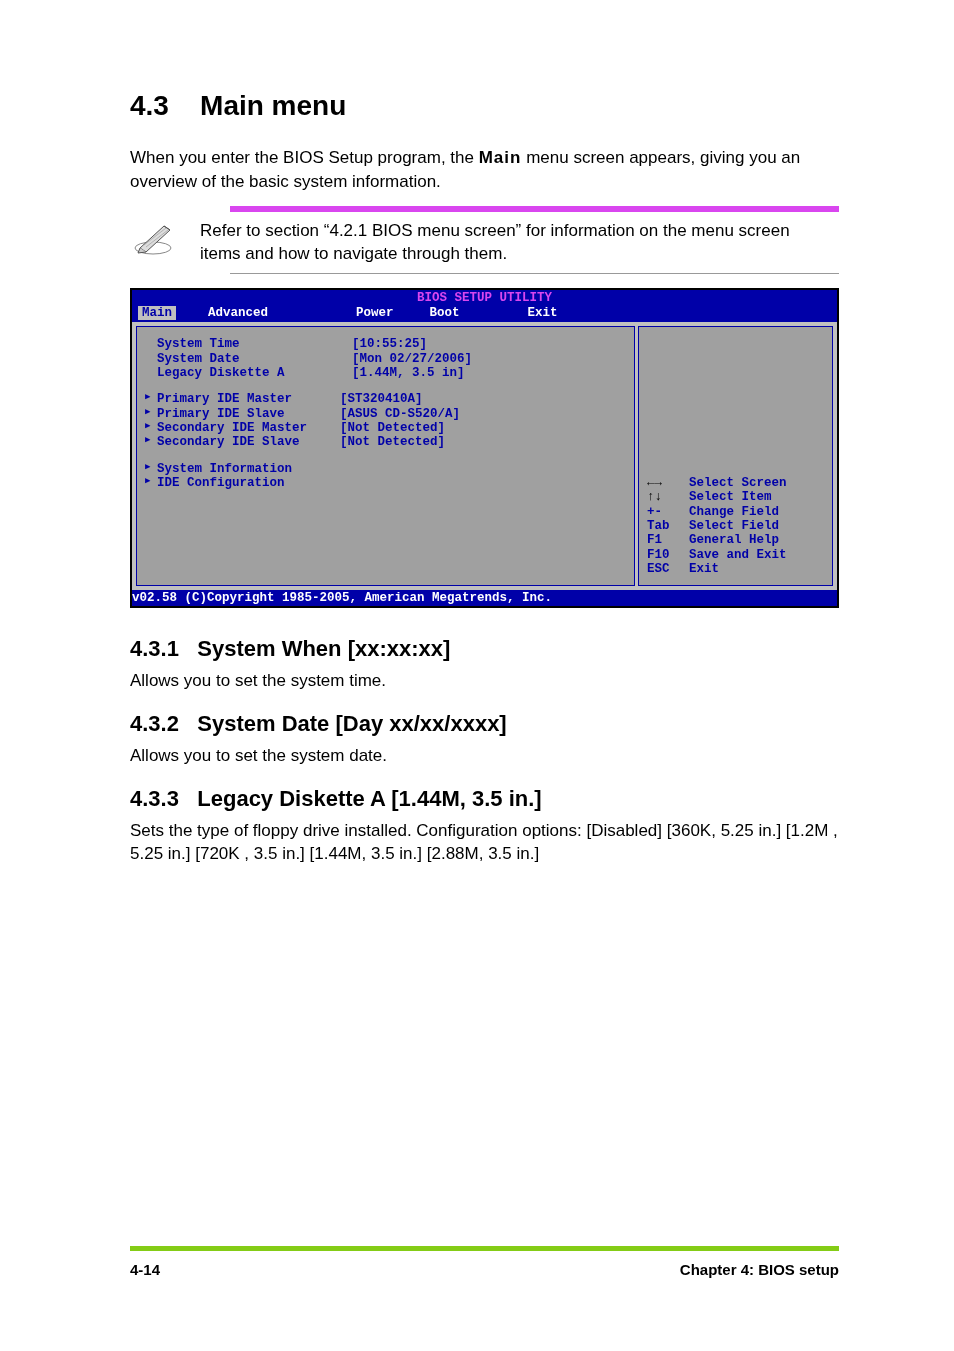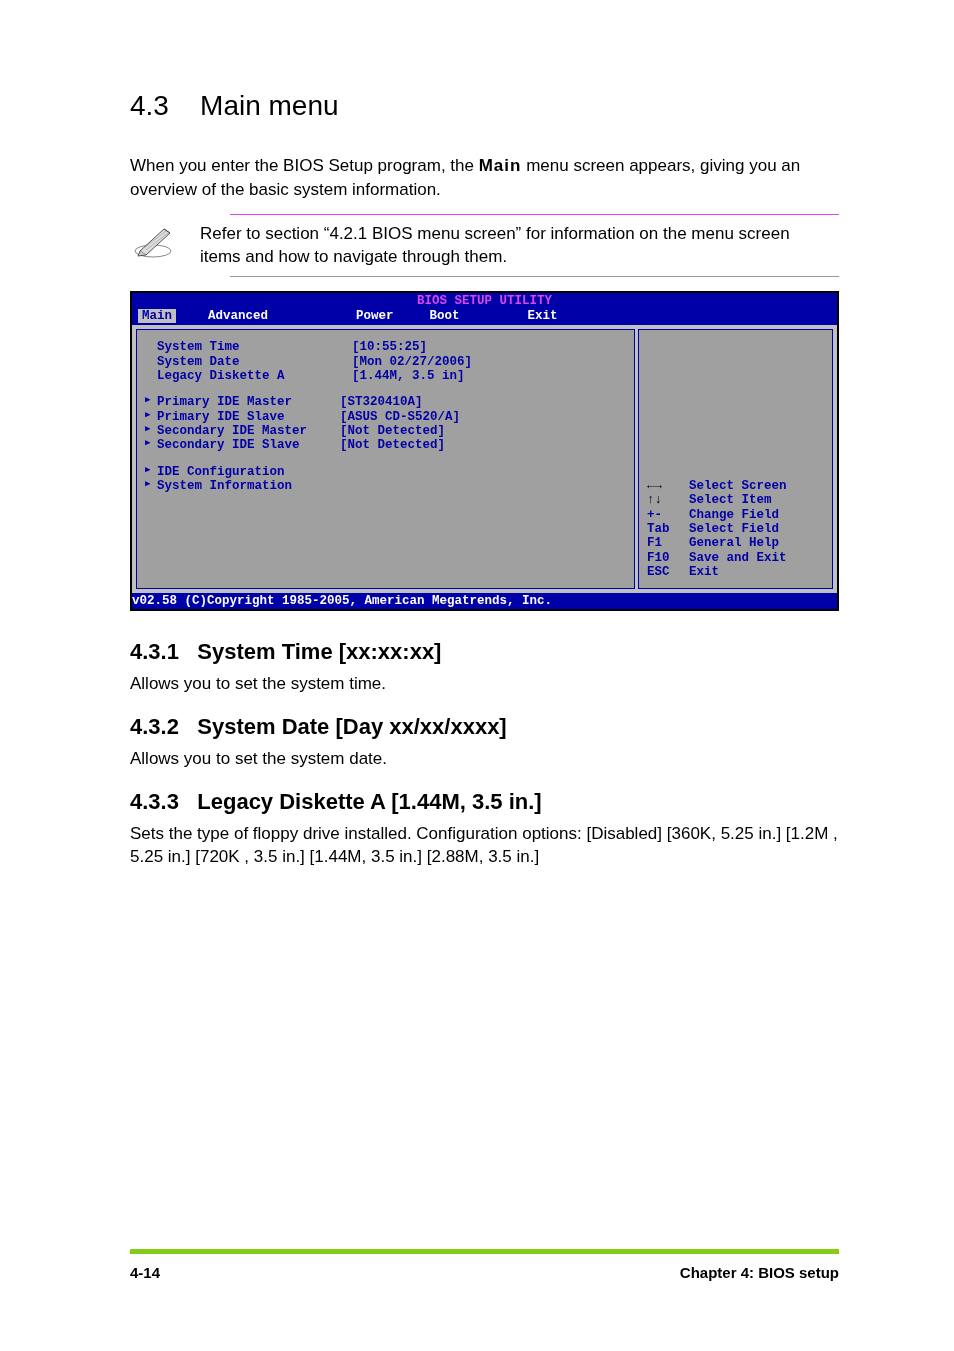--- a/index.html
+++ b/index.html
@@ -9,32 +9,32 @@
     }
     body {
       font-family: Arial, Helvetica, sans-serif;
       background: #fff;
       width: 954px;
       padding: 90px 115px 40px 130px;
       color: #000;
     }
     .heading-main {
       font-size: 28px;
-      font-weight: normal;
-      margin-bottom: 32px;
+      font-weight: bold;
+      margin-bottom: 24px;
     }
     .intro {
       font-size: 17px;
       line-height: 1.4;
       margin-bottom: 12px;
     }
     .note-row {
       display: flex;
       align-items: flex-start;
-      border-top: 1px solid #d946ef;
+      border-top: 6px solid #d946ef;
       border-bottom: 1px solid #999;
       padding: 8px 0;
       margin: 0 0 14px 100px;
       gap: 20px;
     }
     .note-icon-wrap {
       margin-left: -100px;
       width: 50px;
       flex-shrink: 0;
     }
@@ -203,22 +203,22 @@
     <div class="bios-left">
       <div class="bios-item-row no-arrow"><span class="bios-label">System Time</span><span>[10:55:25]</span></div>
       <div class="bios-item-row no-arrow"><span class="bios-label">System Date</span><span>[Mon 02/27/2006]</span></div>
       <div class="bios-item-row no-arrow"><span class="bios-label">Legacy Diskette A</span><span>[1.44M, 3.5 in]</span></div>
       <div class="spacer"></div>
       <div class="bios-item-row arrow-item"><span class="bios-label" style="width:183px">Primary IDE Master</span><span>[ST320410A]</span></div>
       <div class="bios-item-row arrow-item"><span class="bios-label" style="width:183px">Primary IDE Slave</span><span>[ASUS CD-S520/A]</span></div>
       <div class="bios-item-row arrow-item"><span class="bios-label" style="width:183px">Secondary IDE Master</span><span>[Not Detected]</span></div>
       <div class="bios-item-row arrow-item"><span class="bios-label" style="width:183px">Secondary IDE Slave</span><span>[Not Detected]</span></div>
       <div class="spacer"></div>
+      <div class="bios-item-row arrow-item"><span class="bios-label">System Information</span></div>
       <div class="bios-item-row arrow-item"><span class="bios-label">IDE Configuration</span></div>
-      <div class="bios-item-row arrow-item"><span class="bios-label">System Information</span></div>
       <div class="spacer"></div>
       <div class="spacer"></div>
       <div class="spacer"></div>
       <div class="spacer"></div>
       <div class="spacer"></div>
       <div class="spacer"></div>
       <div class="spacer"></div>
     </div>
     <div class="bios-right">
       <div class="bios-right-top">
@@ -232,21 +232,21 @@
         <div class="nav-key-row"><span class="nav-key">F1</span><span>General Help</span></div>
         <div class="nav-key-row"><span class="nav-key">F10</span><span>Save and Exit</span></div>
         <div class="nav-key-row"><span class="nav-key">ESC</span><span>Exit</span></div>
       </div>
     </div>
   </div>
   <div class="bios-footer">v02.58 (C)Copyright 1985-2005, American Megatrends, Inc.</div>
 </div>
 
 <div class="subhead first">
-  <span>4.3.1</span>&nbsp;&nbsp;&nbsp;<span>System Time [xx:xx:xx]</span>
+  <span>4.3.1</span>&nbsp;&nbsp;&nbsp;<span>System When [xx:xx:xx]</span>
 </div>
 <p class="body-text">Allows you to set the system time.</p>
 
 <div class="subhead">
   <span>4.3.2</span>&nbsp;&nbsp;&nbsp;<span>System Date [Day xx/xx/xxxx]</span>
 </div>
 <p class="body-text">Allows you to set the system date.</p>
 
 <div class="subhead">
   <span>4.3.3</span>&nbsp;&nbsp;&nbsp;<span>Legacy Diskette A [1.44M, 3.5 in.]</span>

